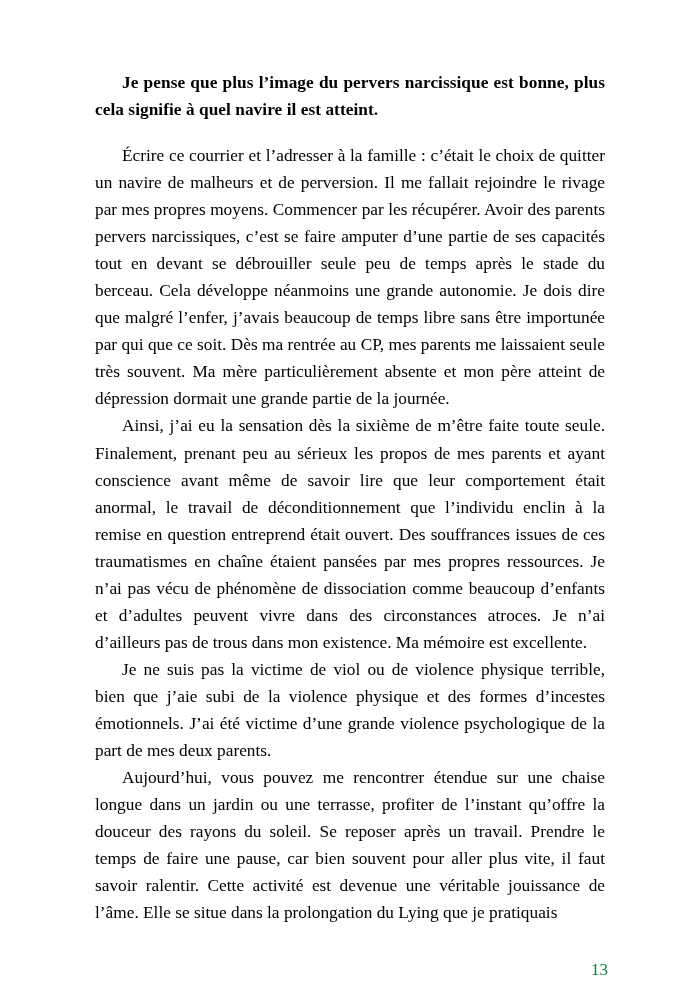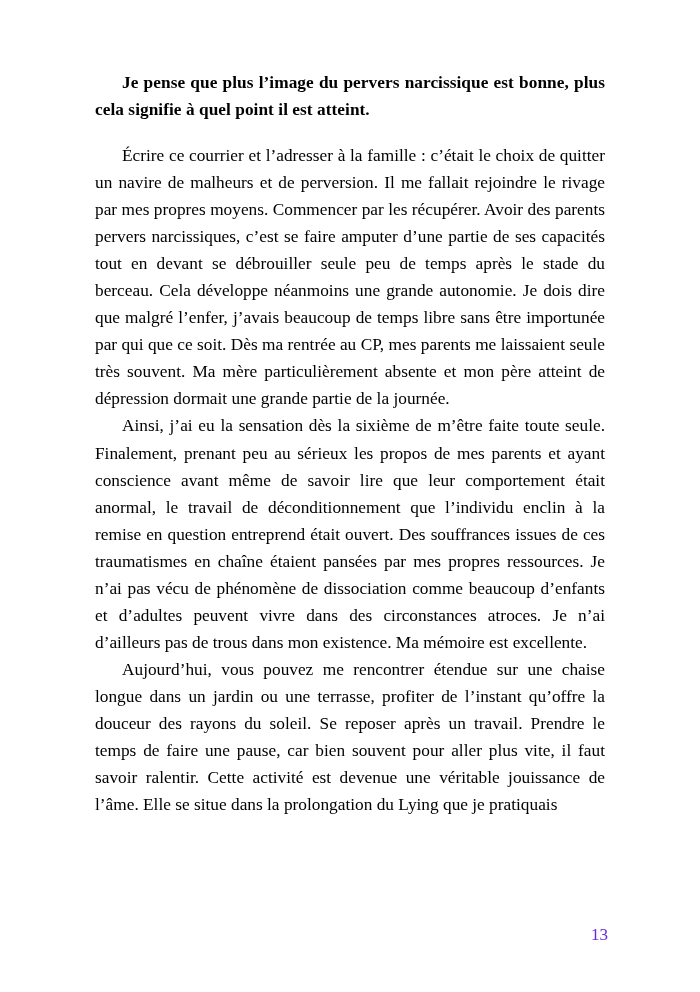--- a/index.html
+++ b/index.html
@@ -48,41 +48,42 @@
     text-align: justify;
     text-align-last: left;
     text-indent: 27px;
     margin: 0;
     letter-spacing: 0.01px;
   }
 
   .page-number {
     position: absolute;
     right: 92px;
-    top: 925px;
+    top: 960px;
     font-family: "Liberation Serif", "DejaVu Serif", serif;
     font-size: 17px;
     line-height: 20px;
-    color: #6d28d9;
+    color: #15803d;
     text-align: right;
   }
 </style>
 </head>
 <body>
 
 <div class="page">
 
   <div class="content">
 
-    <p class="heading">Je pense que plus l’image du pervers narcissique est bonne, plus cela signifie à quel point il est atteint.</p>
+    <p class="heading">Je pense que plus l’image du pervers narcissique est bonne, plus cela signifie à quel navire il est atteint.</p>
 
     <p class="para">Écrire ce courrier et l’adresser à la famille : c’était le choix de quitter un navire de malheurs et de perversion. Il me fallait rejoindre le rivage par mes propres moyens. Commencer par les récupérer. Avoir des parents pervers narcissiques, c’est se faire amputer d’une partie de ses capacités tout en devant se débrouiller seule peu de temps après le stade du berceau. Cela développe néanmoins une grande autonomie. Je dois dire que malgré l’enfer, j’avais beaucoup de temps libre sans être importunée par qui que ce soit. Dès ma rentrée au CP, mes parents me laissaient seule très souvent. Ma mère particulièrement absente et mon père atteint de dépression dormait une grande partie de la journée.</p>
 
     <p class="para">Ainsi, j’ai eu la sensation dès la sixième de m’être faite toute seule. Finalement, prenant peu au sérieux les propos de mes parents et ayant conscience avant même de savoir lire que leur comportement était anormal, le travail de déconditionnement que l’individu enclin à la remise en question entreprend était ouvert. Des souffrances issues de ces traumatismes en chaîne étaient pansées par mes propres ressources. Je n’ai pas vécu de phénomène de dissociation comme beaucoup d’enfants et d’adultes peuvent vivre dans des circonstances atroces. Je n’ai d’ailleurs pas de trous dans mon existence. Ma mémoire est excellente.</p>
 
+    <p class="para">Je ne suis pas la victime de viol ou de violence physique terrible, bien que j’aie subi de la violence physique et des formes d’incestes émotionnels. J’ai été victime d’une grande violence psychologique de la part de mes deux parents.</p>
 
     <p class="para">Aujourd’hui, vous pouvez me rencontrer étendue sur une chaise longue dans un jardin ou une terrasse, profiter de l’instant qu’offre la douceur des rayons du soleil. Se reposer après un travail. Prendre le temps de faire une pause, car bien souvent pour aller plus vite, il faut savoir ralentir. Cette activité est devenue une véritable jouissance de l’âme. Elle se situe dans la prolongation du Lying que je pratiquais</p>
 
   </div>
 
   <div class="page-number">13</div>
 
 </div>
 
 </body></html>

